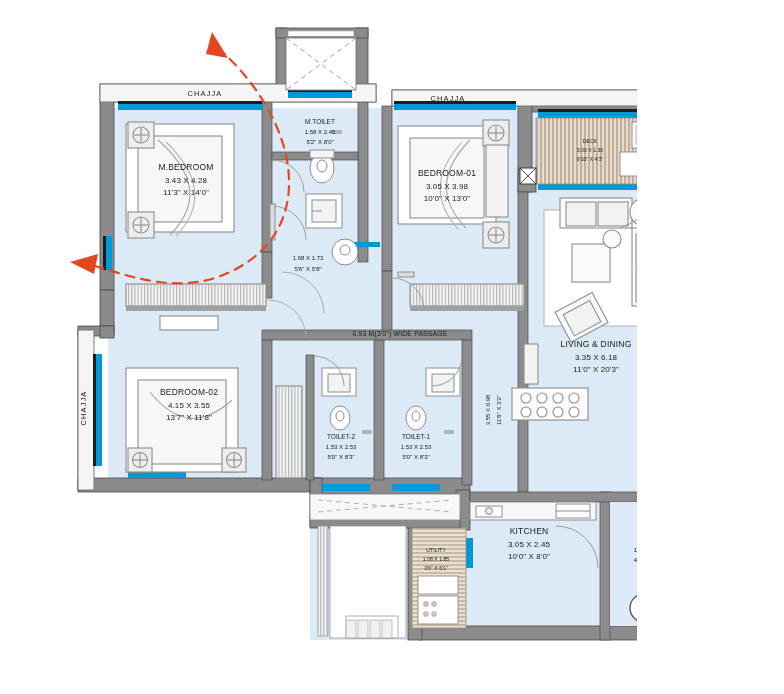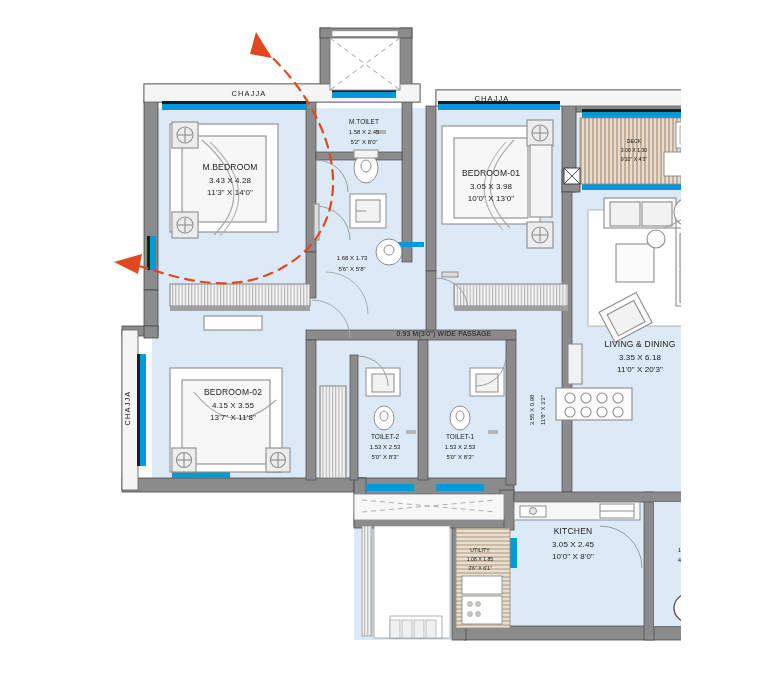--- a/index.html
+++ b/index.html
@@ -7,21 +7,20 @@
     padding: 0;
     background: #ffffff;
     font-family: "Liberation Sans", sans-serif;
   }
   #plan-root {
     position: relative;
     width: 637px;
     height: 694px;
     background: #ffffff;
     overflow: hidden;
-    padding-left: 44px;
   }
   svg#floorplan {
     display: block;
     width: 784px;
     height: 694px;
   }
   .room-label {
     font-family: "Liberation Sans", sans-serif;
     fill: #1a1a1a;
     text-anchor: middle;

